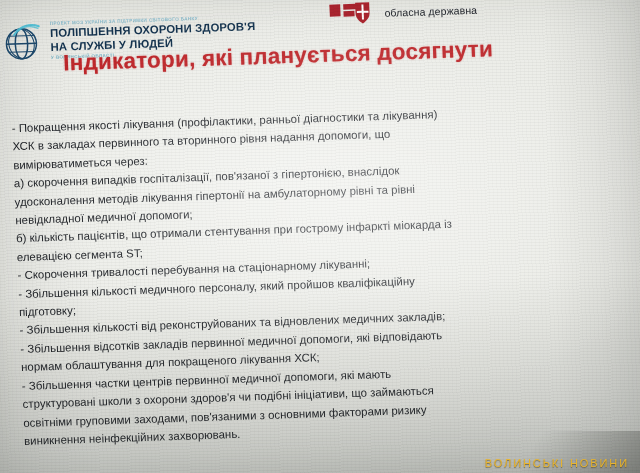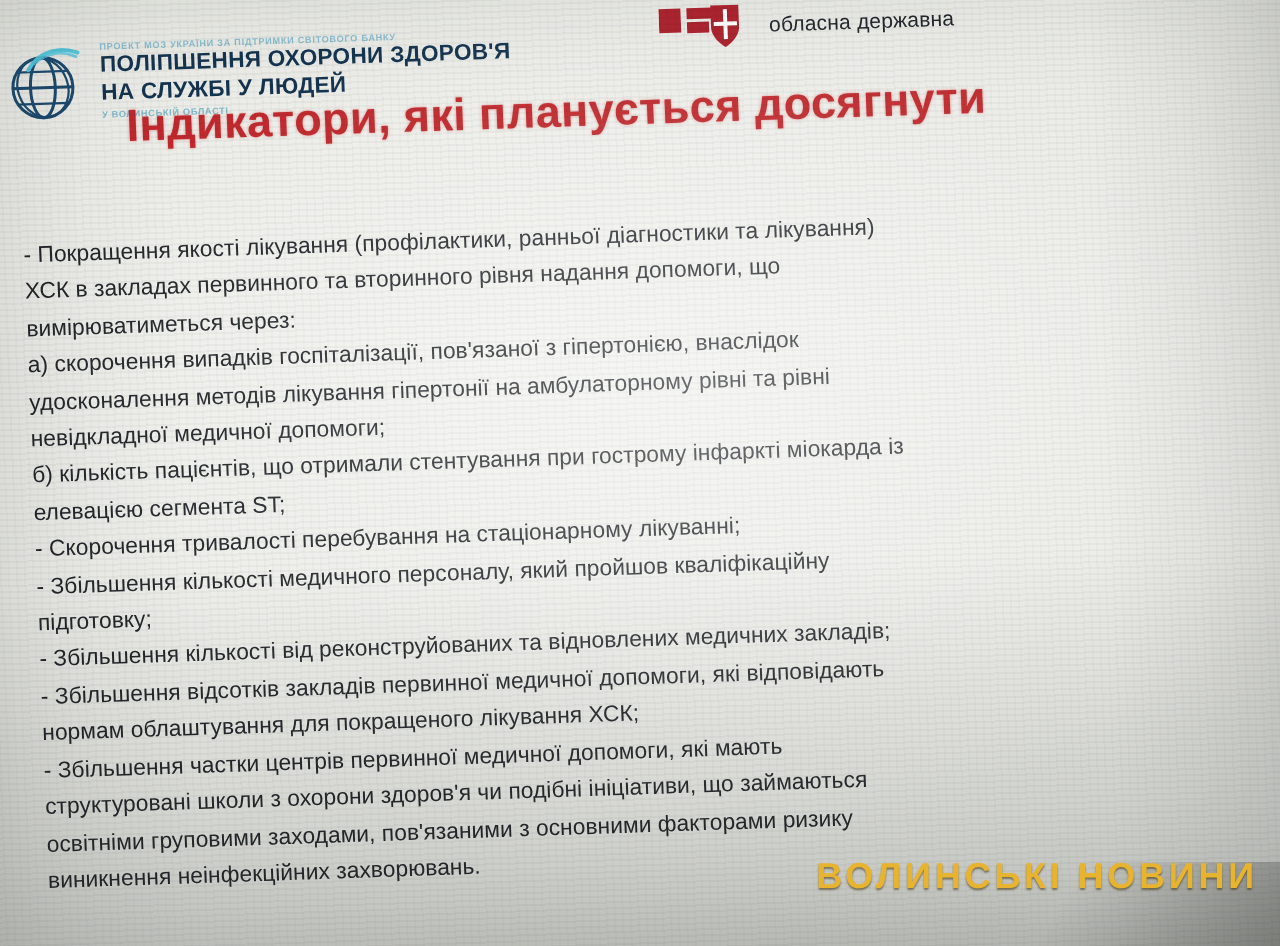--- a/index.html
+++ b/index.html
@@ -187,23 +187,23 @@
   }
   .para {
     margin: 0 0 1px 0;
     text-indent: 0;
   }
 
   
   .watermark {
     position: absolute;
     right: 11px;
-    bottom: 24px;
-    font-size: 18px;
-    font-weight: bold;
+    bottom: 4px;
+    font-size: 11px;
+    font-weight: normal;
     letter-spacing: 1.9px;
     color: #e8b430;
     text-transform: uppercase;
     white-space: nowrap;
     text-shadow: 0 1px 1px rgba(60,45,0,0.55);
     z-index: 60;
   }
 
   
   .corner-shadow {

